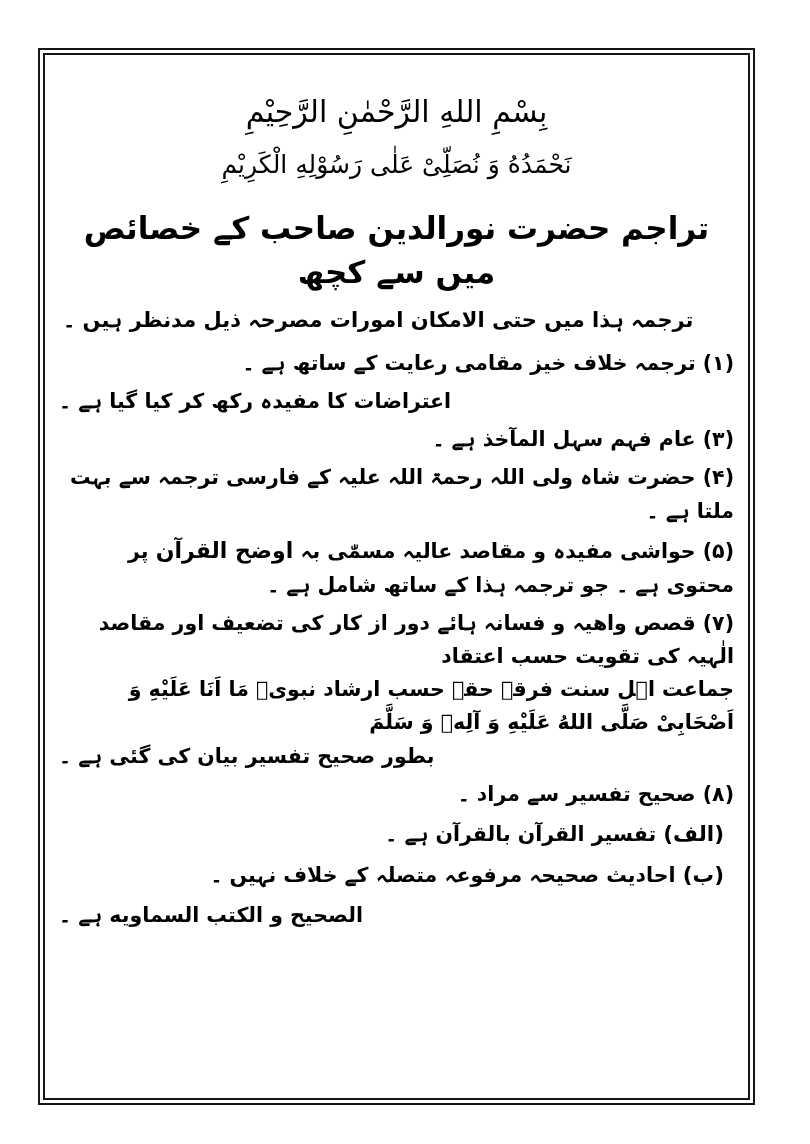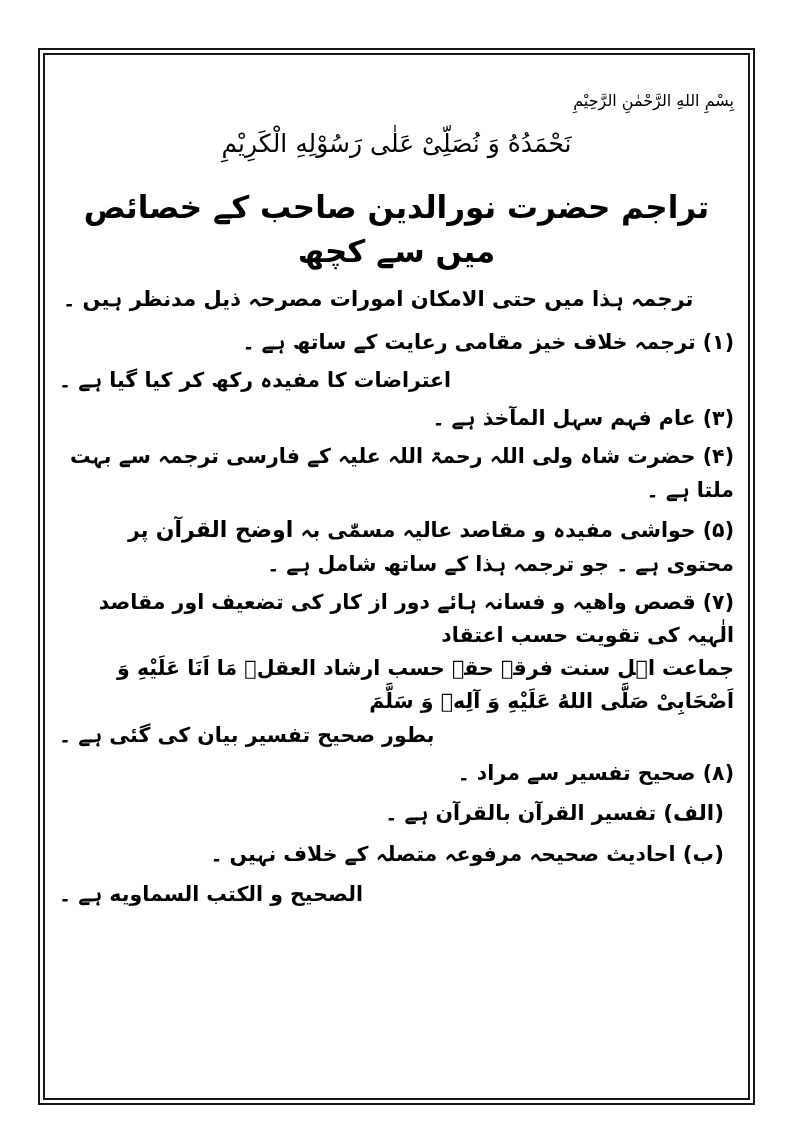--- a/index.html
+++ b/index.html
@@ -40,23 +40,23 @@
     inset: 0;
     padding: 18px 14px 0 14px;
     box-sizing: border-box;
     direction: rtl;
     text-align: right;
     color: #000000;
   }
 
   
   .basmala {
-    text-align: right;
-    font-family: "DejaVu Sans", "Liberation Sans", sans-serif;
-    font-size: 16px;
+    text-align: center;
+    font-family: "DejaVu Sans", "Liberation Sans", sans-serif;
+    font-size: 30px;
     line-height: 1.5;
     letter-spacing: 0.5px;
     margin: 16px 0 0 0;
     font-weight: 500;
   }
   .salutation {
     text-align: center;
     font-family: "DejaVu Sans", "Liberation Sans", sans-serif;
     font-size: 25px;
     font-weight: 400;
@@ -192,21 +192,21 @@
           </span>
         </div>
 
 
         <div class="item">
           <span class="item-line">
             <span class="marker">(۷)</span>
             <span>قصص واھیہ و فسانہ ہائے دور از کار کی تضعیف اور مقاصد الٰہیہ کی تقویت حسب اعتقاد</span>
           </span>
           <span class="item-line">
-            <span>جماعت اہل سنت فرقہ حقہ حسب ارشاد العقلؐ </span>
+            <span>جماعت اہل سنت فرقہ حقہ حسب ارشاد نبویؐ </span>
             <span class="arabic-quote">مَا اَنَا عَلَیْهِ وَ اَصْحَابِیْ صَلَّی اللهُ عَلَیْهِ وَ آلِهٖ وَ سَلَّمَ</span>
           </span>
           <span class="item-line indent-left">
             <span>بطور صحیح تفسیر بیان کی گئی ہے ۔</span>
           </span>
         </div>
 
         <div class="item">
           <span class="item-line">
             <span class="marker">(۸)</span>

